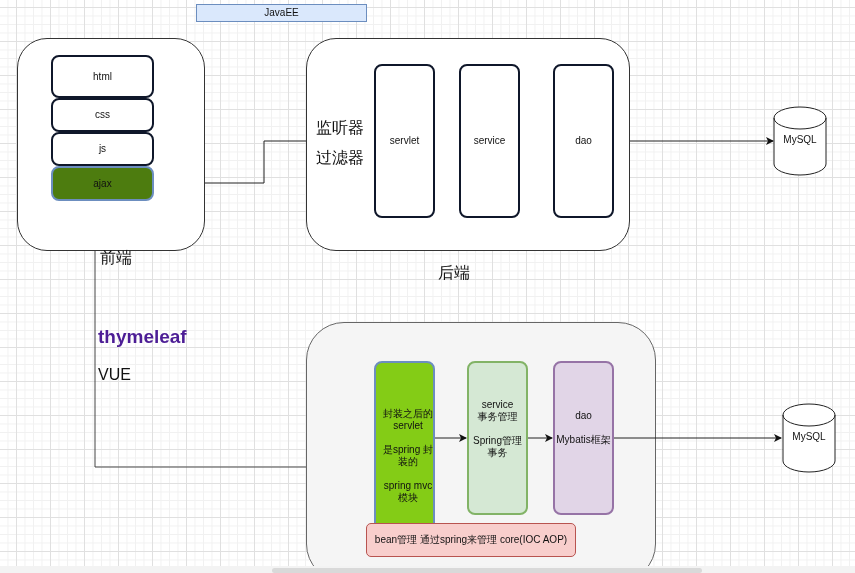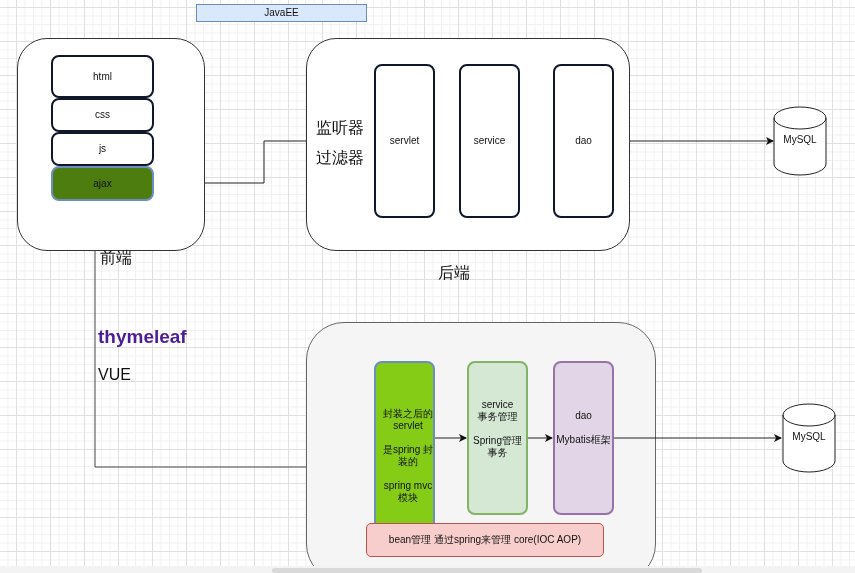--- a/index.html
+++ b/index.html
@@ -107,21 +107,21 @@
 事务管理
 
 Spring管理
 事务</span>
 </div>
 <div class="abs inner lbl" style="left:553px; top:361px; width:61px; height:154px; background:#e1d5e7; border-color:#9673a6;">
   <span style="margin-top:-20px;">dao
 
 Mybatis框架</span>
 </div>
-<div class="abs lbl" style="left:366px; top:523px; width:238px; height:34px; background:#f8cecc; border:1px solid #b85450; border-radius:5px;">
+<div class="abs lbl" style="left:366px; top:523px; width:210px; height:34px; background:#f8cecc; border:1px solid #b85450; border-radius:5px;">
   <span>bean管理 通过spring来管理 core(IOC AOP)</span>
 </div>
 
 <svg class="wires" width="855" height="573">
   <defs>
     <marker id="arr2" markerWidth="8" markerHeight="8" refX="7" refY="4" orient="auto" markerUnits="userSpaceOnUse">
       <path d="M0,0 L8,4 L0,8 L2,4 Z" fill="#111"></path>
     </marker>
   </defs>
   <line x1="435" y1="438" x2="466" y2="438" stroke="#222" stroke-width="1" marker-end="url(#arr2)"></line>

